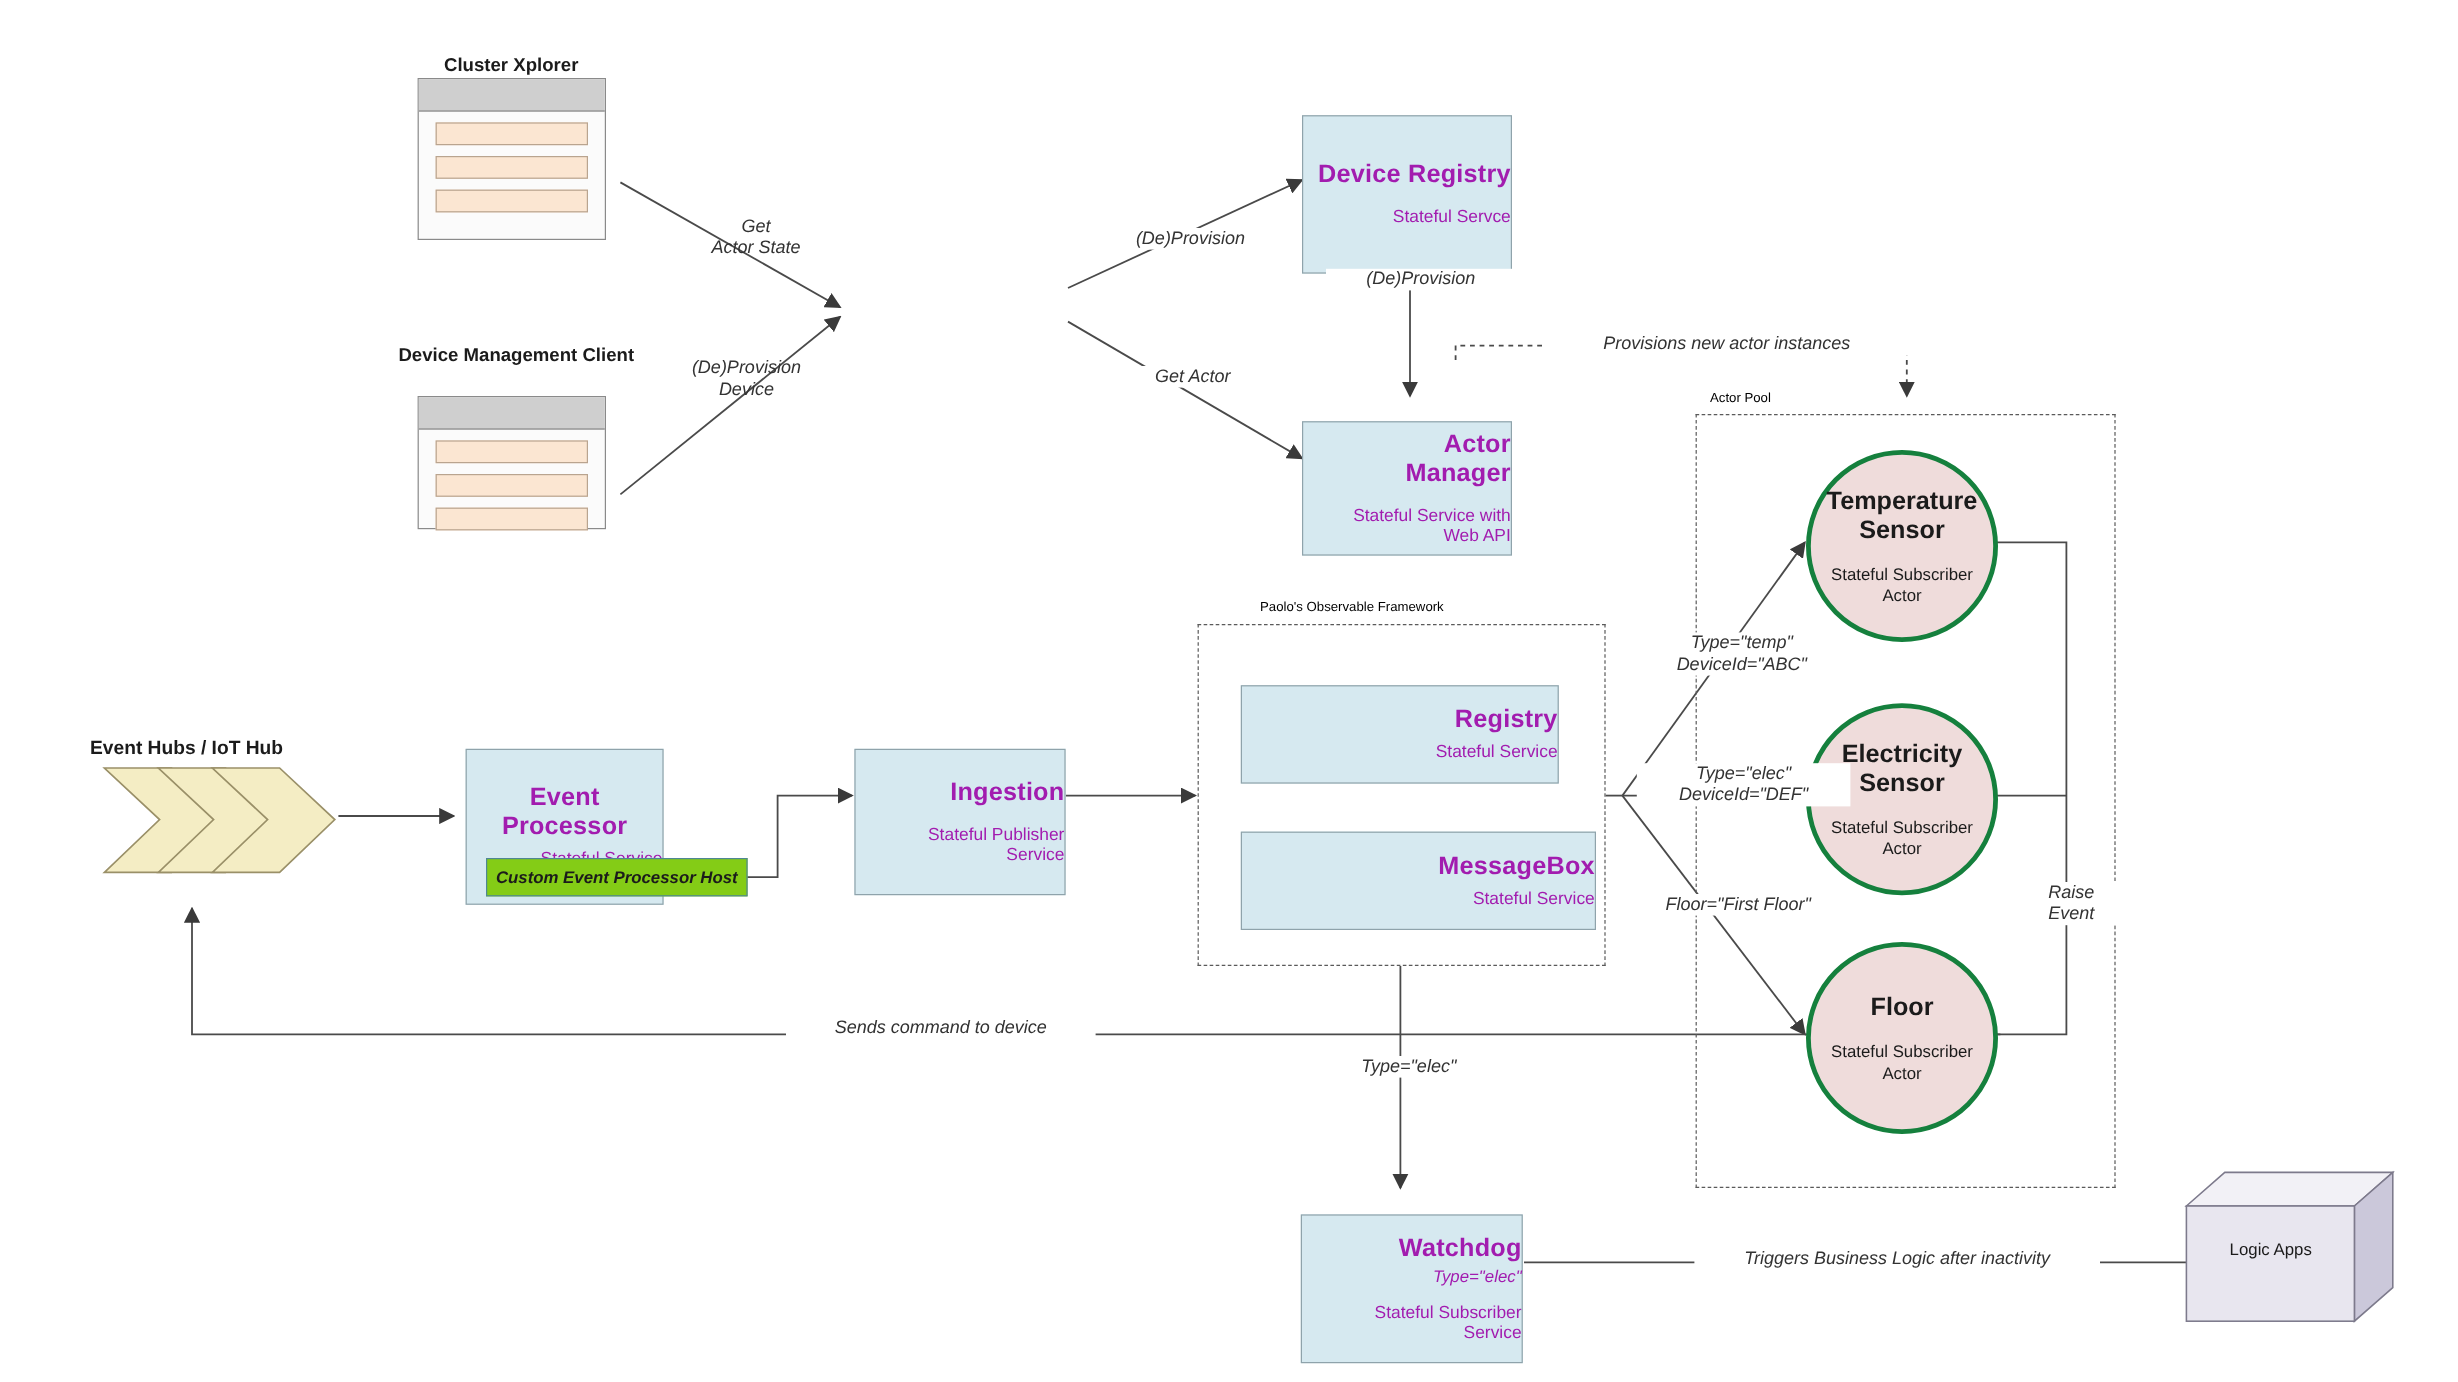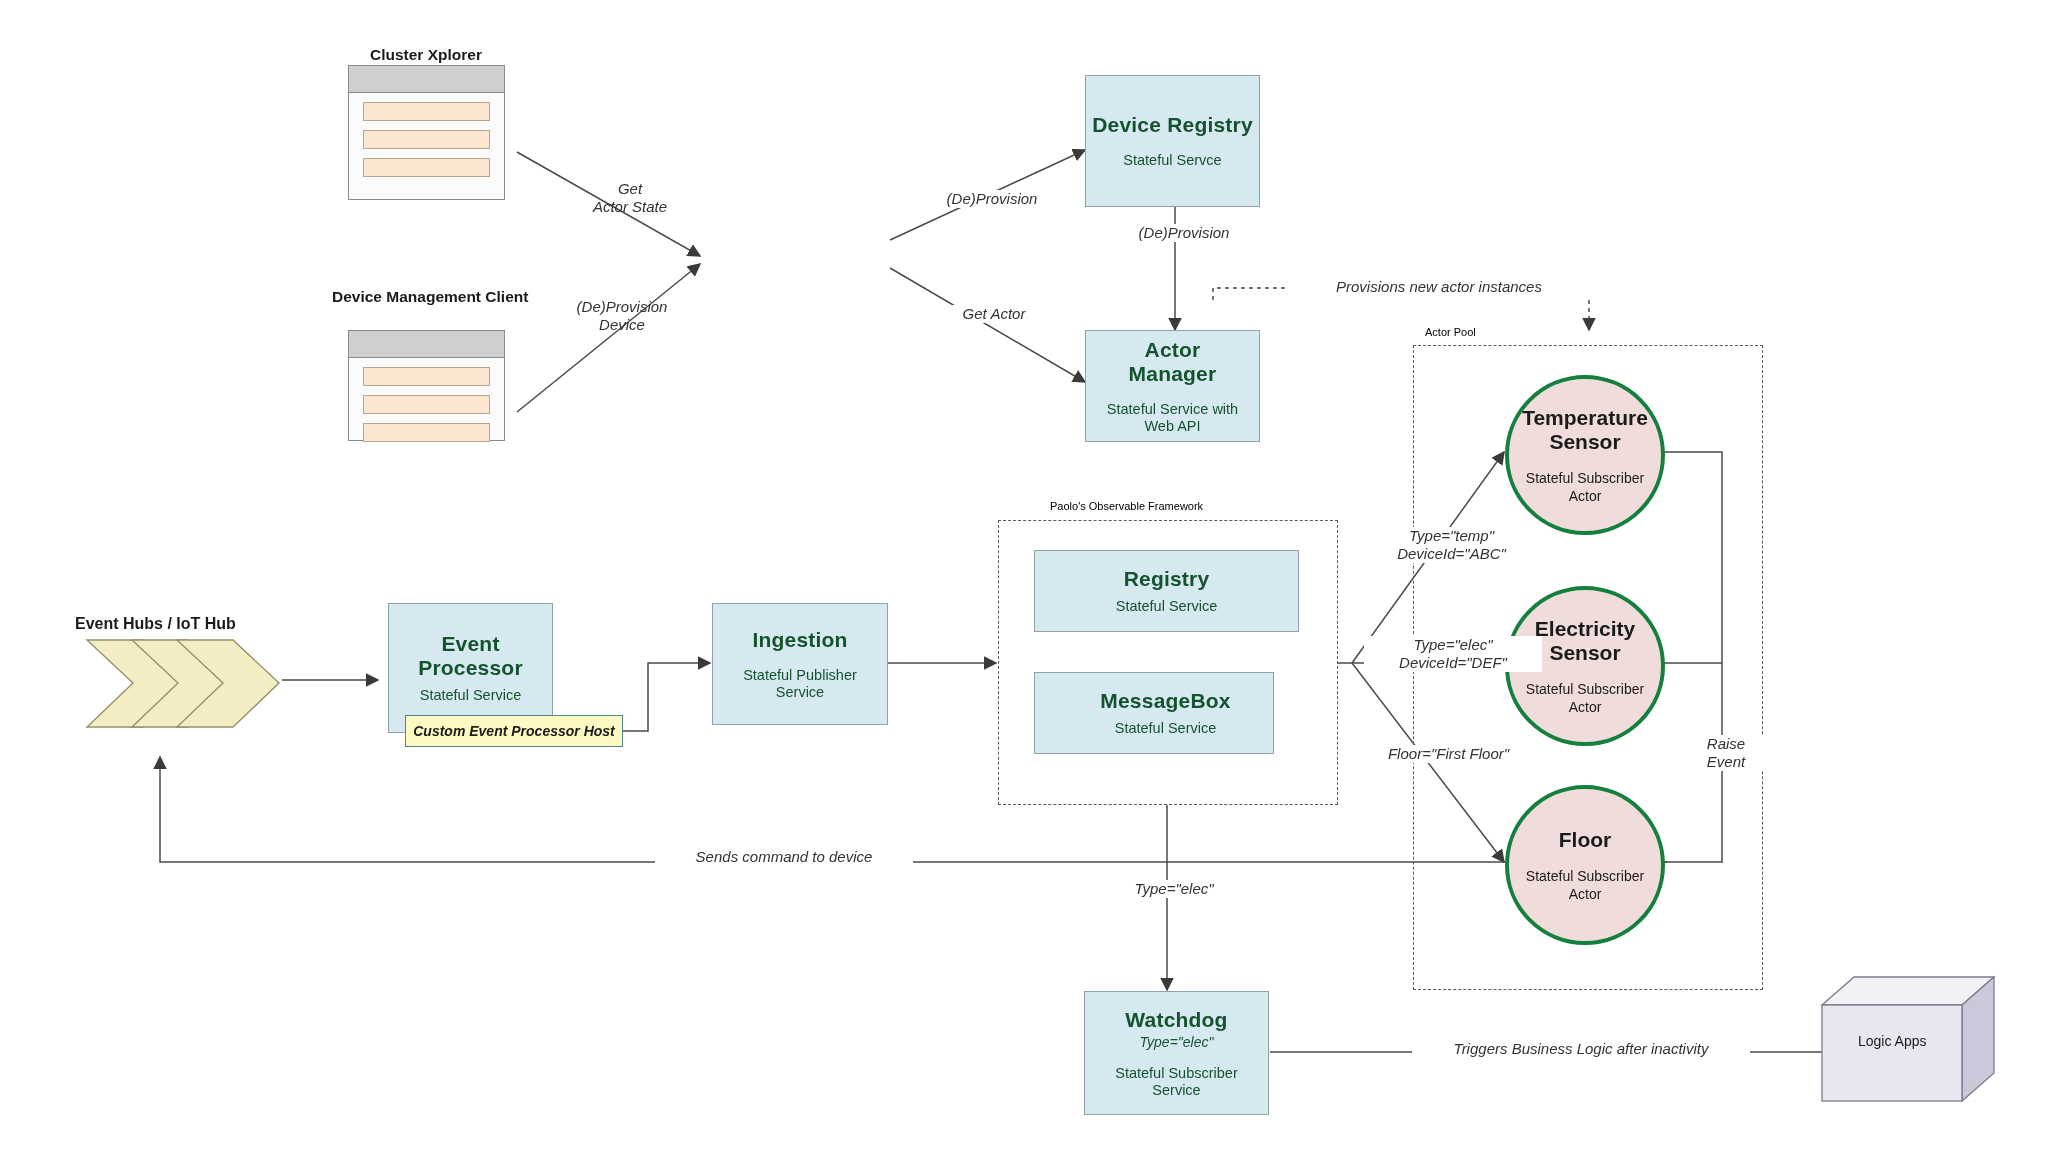--- a/index.html
+++ b/index.html
@@ -24,24 +24,25 @@
   }
 
   
   .node {
     position: absolute;
     box-sizing: border-box;
     border: 1px solid #8fa3ab;
     background: #d6e9f0;
     display: flex;
     flex-direction: column;
-    align-items: center;
+    align-items: flex-end;
     justify-content: center;
     text-align: center;
-    color: #14532d;
+    color: #a21caf;
+    margin-top: 21px;
   }
   .node .title {
     font-weight: bold;
     font-size: 21px;
     line-height: 1.15;
     letter-spacing: .2px;
   }
   .node .sub {
     font-size: 14.5px;
     line-height: 1.25;
@@ -123,21 +124,21 @@
     font-size: 15.5px;
     color: #1b1b1b;
     white-space: nowrap;
   }
 
   
   .subbox {
     position: absolute;
     box-sizing: border-box;
     border: 1.5px solid #4f8793;
-    background: #fef9c3;
+    background: #84cc16;
     display: flex;
     align-items: center;
     justify-content: center;
     font-style: italic;
     font-weight: bold;
     font-size: 14px;
     color: #1b1b1b;
     text-align: center;
   }
 
@@ -280,21 +281,21 @@
     <div class="sub">Stateful Publisher</div>
     <div style="font-size:14.5px;">Service</div>
   </div>
 
   <div class="group-label" style="left:1050px; top:500px;">Paolo's Observable Framework</div>
   <div class="group" style="left:998px; top:520px; width:340px; height:285px;"></div>
   <div class="node" style="left:1034px; top:550px; width:265px; height:82px;">
     <div class="title">Registry</div>
     <div class="sub tight">Stateful Service</div>
   </div>
-  <div class="node" style="left:1034px; top:672px; width:240px; height:82px;padding-left:23px;">
+  <div class="node" style="left:1034px; top:672px; width:296px; height:82px;padding-left:23px;">
     <div class="title">MessageBox</div>
     <div class="sub tight">Stateful Service</div>
   </div>
 
   <div class="group-label" style="left:1425px; top:326px;">Actor Pool</div>
   <div class="group" style="left:1413px; top:345px; width:350px; height:645px;"></div>
 
   <div class="actor" style="left:1505px; top:375px; width:160px; height:160px;">
     <div class="title">Temperature</div>
     <div class="title">Sensor</div>

